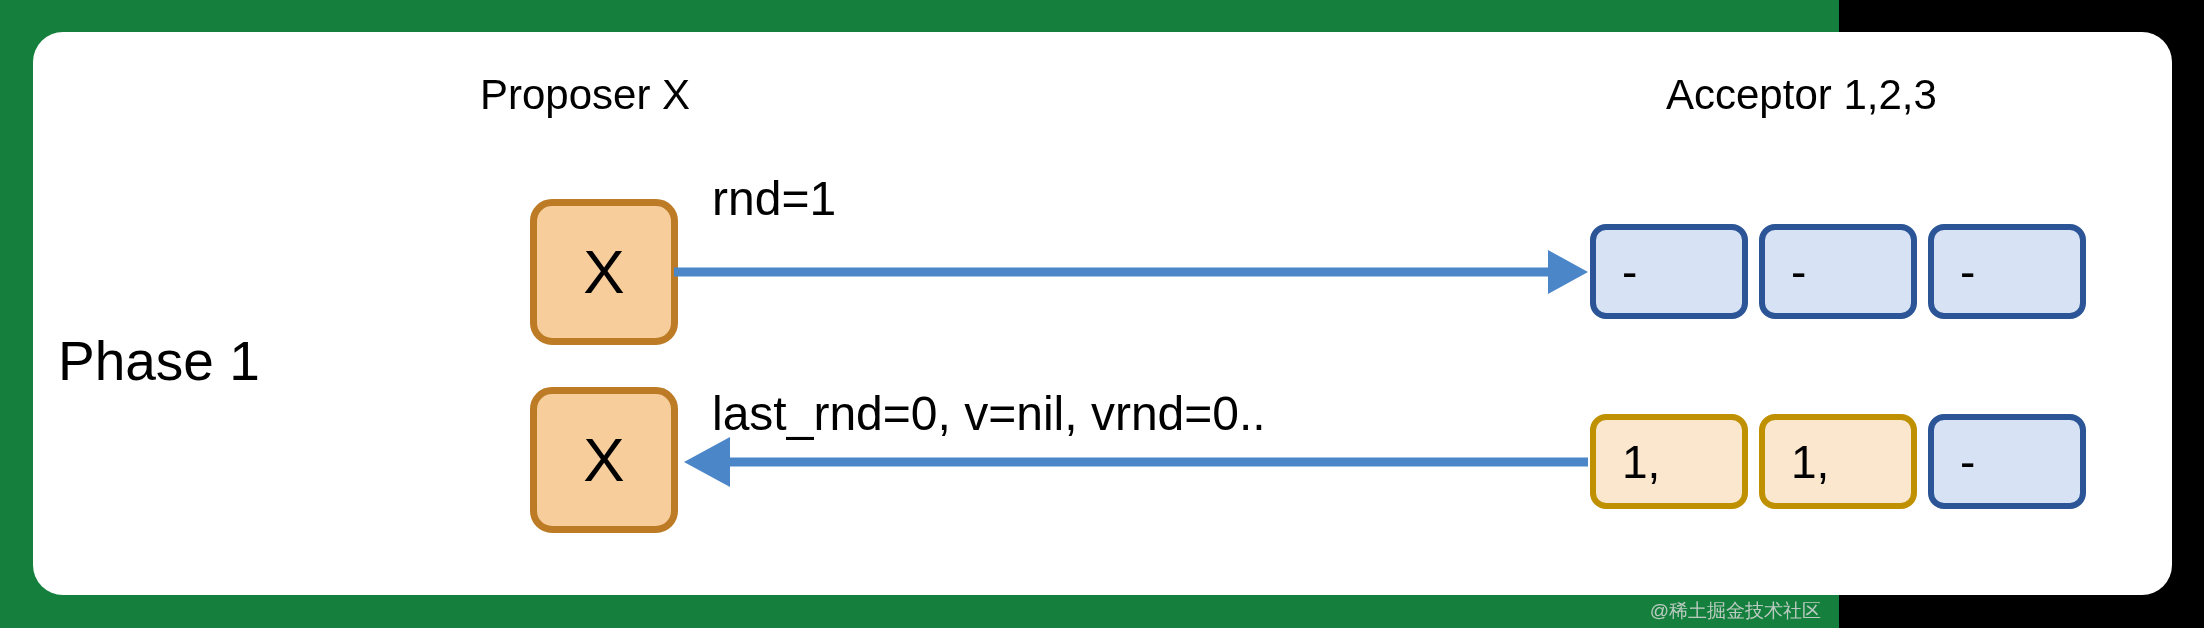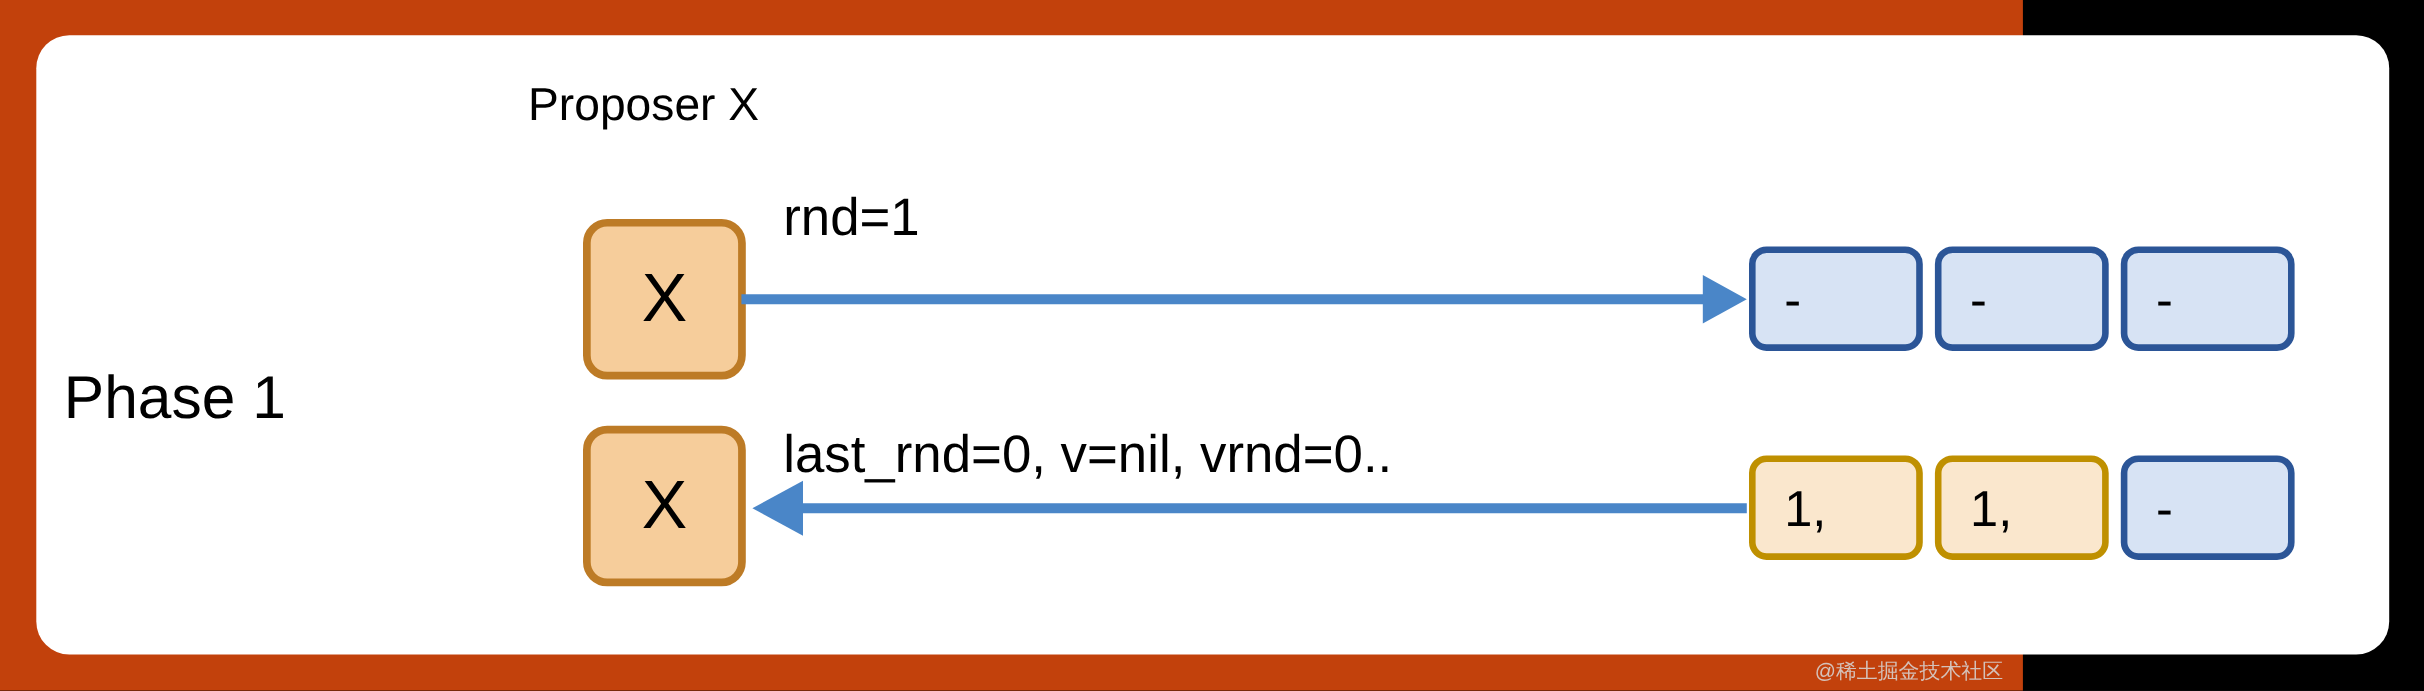--- a/index.html
+++ b/index.html
@@ -10,21 +10,21 @@
   body {
     width: 2204px;
     height: 628px;
     overflow: hidden;
     font-family: "Liberation Sans", sans-serif;
   }
   #stage {
     position: relative;
     width: 1839px;
     height: 628px;
-    background: #c2410c;
+    background: #15803d;
   }
   
   #card {
     position: absolute;
     left: 33px;
     top: 32px;
     width: 2139px;
     height: 563px;
     background: #ffffff;
     border-radius: 30px;
@@ -141,20 +141,21 @@
 </style>
 </head>
 <body>
 
 <div id="stage">
 
   <div id="card"></div>
 
   <div class="col-header" id="hdr-proposer">Proposer X</div>
 
+  <div class="col-header" id="hdr-acceptor">Acceptor 1,2,3</div>
 
   <div id="phase-label">Phase 1</div>
 
   <div class="prop-box" id="prop-box-top">
     <span>X</span>
   </div>
 
   <div class="prop-box" id="prop-box-bottom">
     <span>X</span>
   </div>

